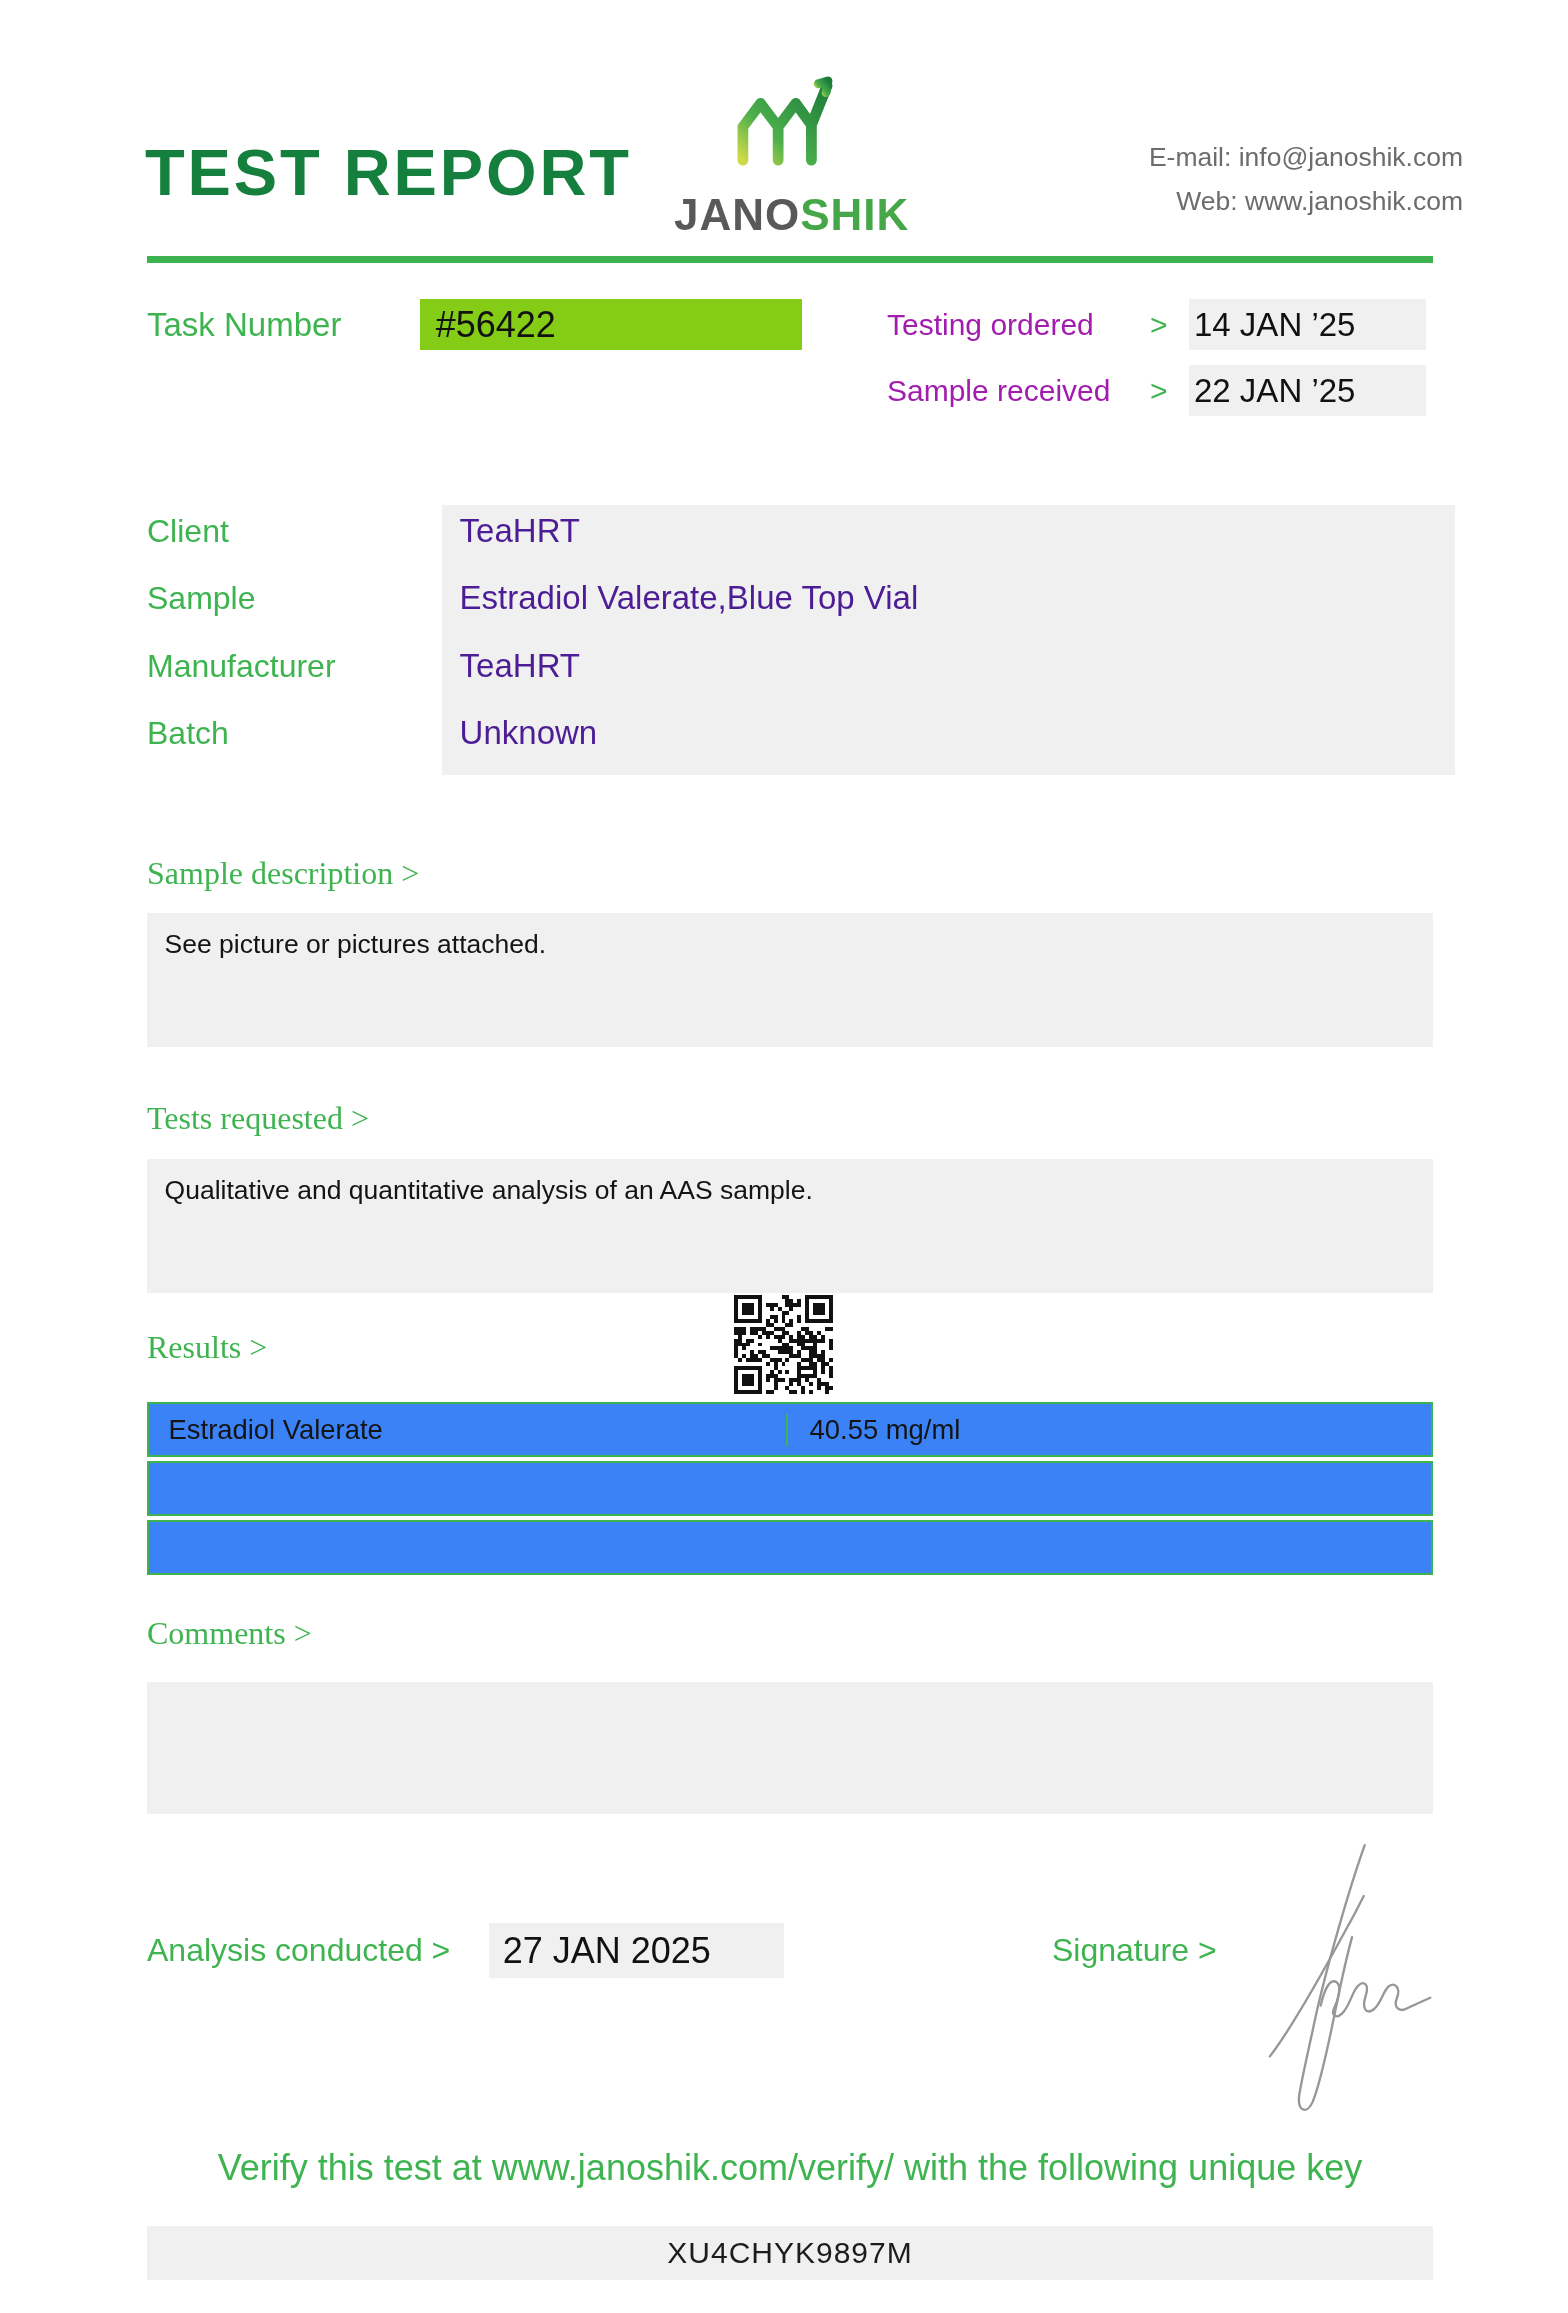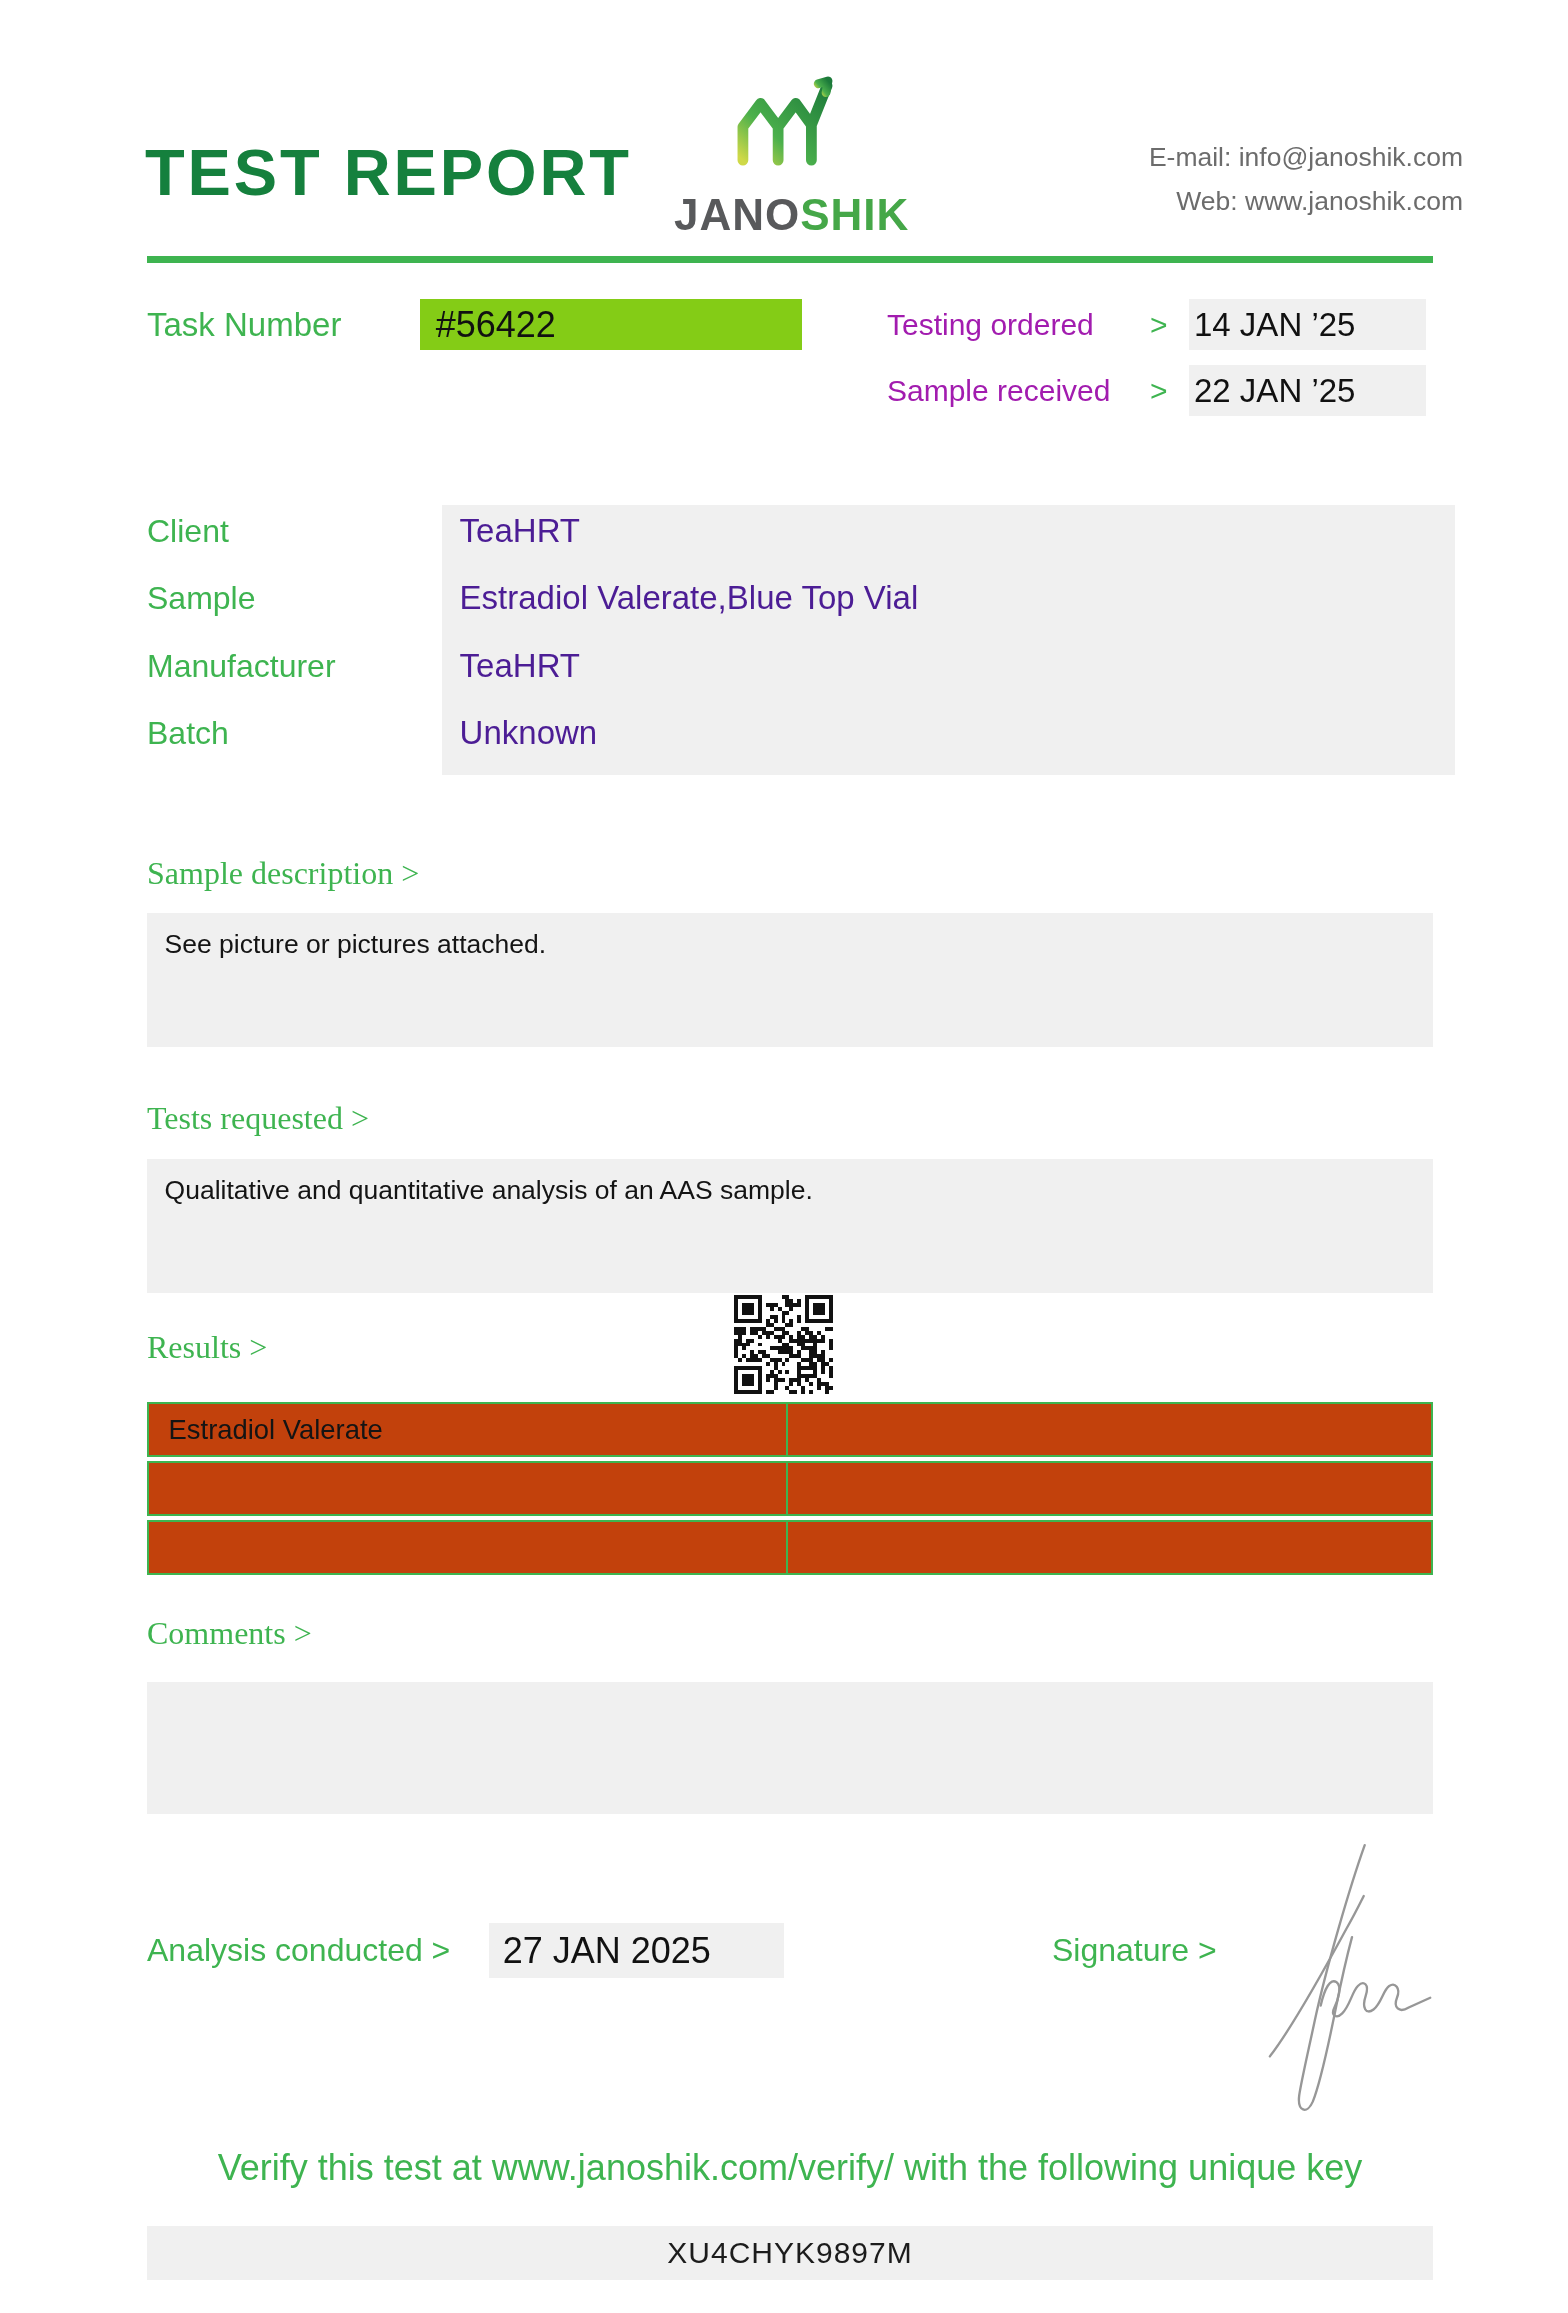--- a/index.html
+++ b/index.html
@@ -24,21 +24,21 @@
   
   .info-label{position:absolute;left:147px;height:52px;line-height:52px;font-size:32px;color:#3eb450;white-space:nowrap;}
   .info-box{position:absolute;left:442px;width:1013px;height:68px;line-height:52px;background:#f0f0f0;padding-left:17.6px;box-sizing:border-box;font-size:33px;color:#4c1d95;white-space:nowrap;}
   
   .sec-heading{position:absolute;left:147px;font-size:32px;color:#3eb450;white-space:nowrap;font-family:Liberation Serif, serif;}
   .sec-box{position:absolute;left:147px;width:1286px;background:#f0f0f0;box-sizing:border-box;padding:15.7px 17.6px;font-size:26.5px;color:#141414;}
   
   .qr{position:absolute;left:734px;top:1295px;width:99px;height:99px;}
   
   .rtable{position:absolute;left:147px;top:1402px;width:1286px;}
-  .rrow{height:55px;border:2.9px solid #3eb450;margin-bottom:3.9px;display:flex;box-sizing:border-box;background:#c2410c;}
+  .rrow{height:55px;border:2.9px solid #3eb450;margin-bottom:3.9px;display:flex;box-sizing:border-box;background:#3b82f6;align-items:center;}
   .rcell1{width:639px;border-right:2.9px solid #3eb450;display:flex;align-items:center;padding-left:19.6px;box-sizing:border-box;font-size:27.4px;}
   .rcell2{flex:1;display:flex;align-items:center;padding-left:21.6px;font-size:27.4px;}
   
   .analysis-label{position:absolute;left:147px;top:1923px;height:55px;line-height:55px;font-size:32px;color:#3eb450;white-space:nowrap;}
   .analysis-box{position:absolute;left:489px;top:1923px;width:295px;height:55px;line-height:55px;background:#f0f0f0;padding-left:13.7px;box-sizing:border-box;font-size:36px;font-weight:500;color:#111;white-space:nowrap;}
   .signature-label{position:absolute;left:1052px;top:1923px;height:55px;line-height:55px;font-size:32px;color:#3eb450;white-space:nowrap;}
   .signature{position:absolute;left:1264px;top:1839px;width:176px;height:294px;}
   .verify{position:absolute;left:147px;top:2147px;width:1286px;text-align:center;font-size:36px;color:#3eb450;white-space:nowrap;}
   .key-box{position:absolute;left:147px;top:2226px;width:1286px;height:54px;line-height:54px;background:#f0f0f0;text-align:center;font-size:30px;letter-spacing:1px;color:#1c1c1c;}
 </style>
@@ -410,20 +410,21 @@
       <rect x="15" y="24" width="1" height="1" fill="#111"></rect>
       <rect x="17" y="24" width="1" height="1" fill="#111"></rect>
       <rect x="19" y="24" width="1" height="1" fill="#111"></rect>
       <rect x="23" y="24" width="1" height="1" fill="#111"></rect>
     </svg>
   <div class="sec-heading" style="top:1329px;">Results &gt;</div>
 
   <div class="rtable">
     <div class="rrow">
       <div class="rcell1">Estradiol Valerate</div>
+      <div class="rcell2">40.55 mg/ml</div>
     </div>
     <div class="rrow">
       <div class="rcell1"></div>
       <div class="rcell2"></div>
     </div>
     <div class="rrow">
       <div class="rcell1"></div>
       <div class="rcell2"></div>
     </div>
   </div>

